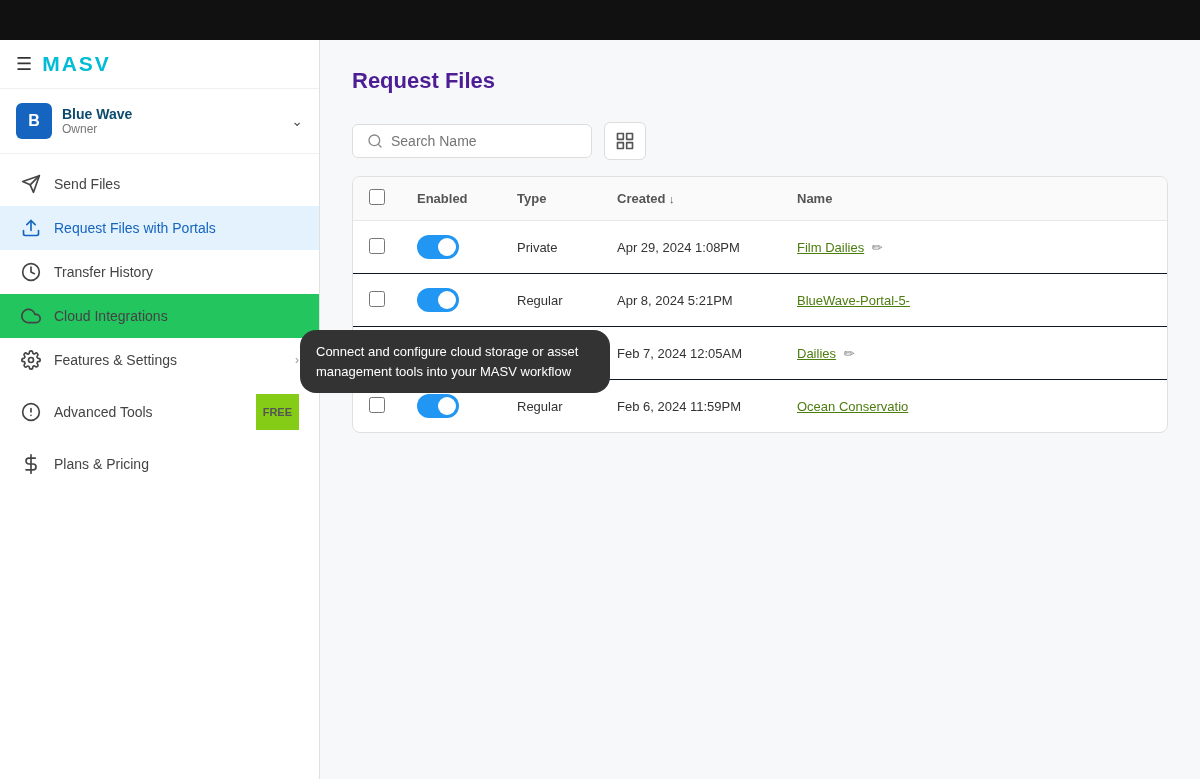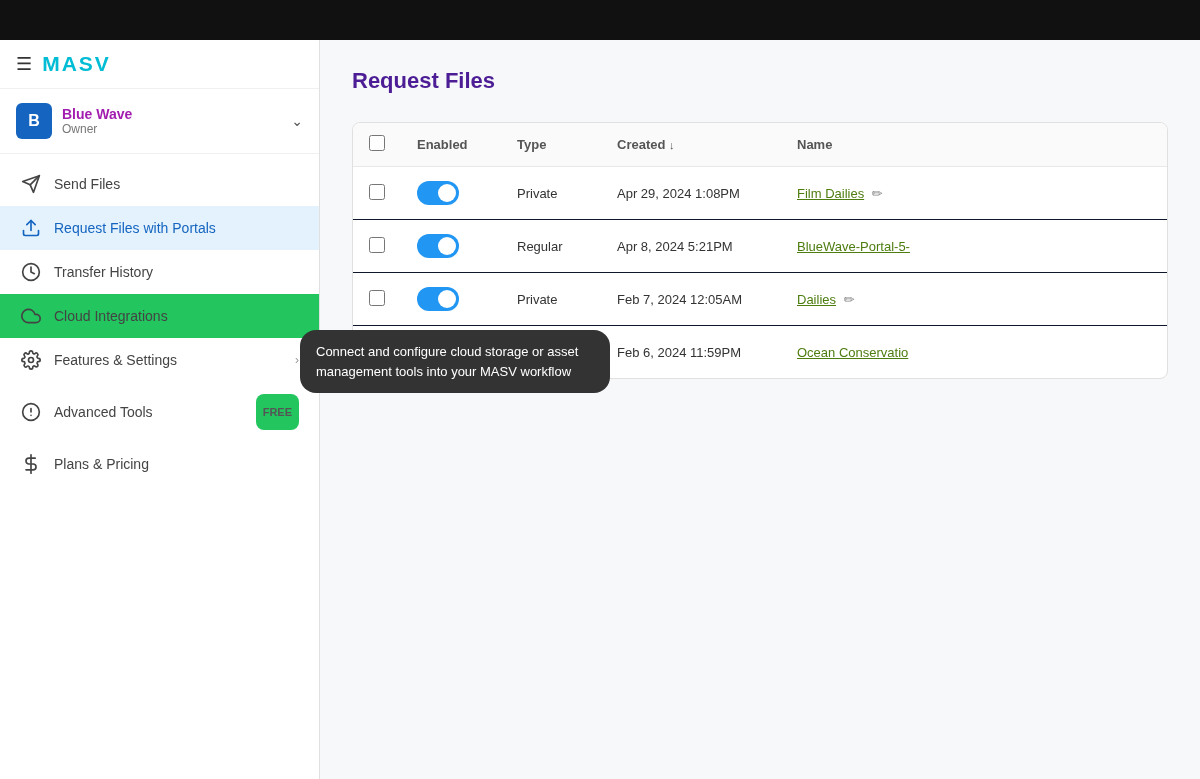--- a/index.html
+++ b/index.html
@@ -12,30 +12,30 @@
     
     .sidebar { width: 320px; background: #fff; border-right: 1px solid #e0e0e0; display: flex; flex-direction: column; flex-shrink: 0; }
 
     .sidebar-header { padding: 12px 16px; display: flex; align-items: center; gap: 10px; border-bottom: 1px solid #f0f0f0; }
     .menu-icon { font-size: 18px; cursor: pointer; color: #333; }
     .masv-logo { font-size: 21px; font-weight: 700; color: #00bcd4; letter-spacing: 2px; }
 
     .user-section { padding: 14px 16px; display: flex; align-items: center; gap: 10px; border-bottom: 1px solid #f0f0f0; }
     .user-avatar { width: 36px; height: 36px; background: #1565c0; color: #fff; border-radius: 6px; display: flex; align-items: center; justify-content: center; font-weight: 700; font-size: 16px; flex-shrink: 0; }
     .user-info { flex: 1; }
-    .user-name { font-weight: 600; font-size: 14px; color: #a21caf; }
+    .user-name { font-weight: 600; font-size: 14px; color: #0c4a6e; }
     .user-role { font-size: 12px; color: #777; }
     .chevron-icon { color: #555; font-size: 14px; }
 
     .nav-list { flex: 1; padding: 8px 0; }
     .nav-item { display: flex; align-items: center; gap: 12px; padding: 12px 20px; cursor: pointer; color: #444; font-size: 14px; font-weight: 500; position: relative; }
     .nav-item.active { background: #e3f2fd; color: #1565c0; }
     .nav-item .nav-icon { width: 22px; display: flex; align-items: center; justify-content: center; flex-shrink: 0; }
     .nav-item .nav-label { flex: 1; }
-    .nav-item .badge { background: #22c55e; color: #555; font-size: 11px; font-weight: 600; padding: 12px 7px; border-radius: 8px; }
+    .nav-item .badge { background: #84cc16; color: #555; font-size: 11px; font-weight: 600; padding: 12px 7px; border-radius: 0; }
     .nav-item .chevron-right { margin-left: auto; color: #999; font-size: 12px; }
 
     
     .tooltip-popup { position: absolute; left: 300px; top: 330px; background: #333; color: #fff; font-size: 13px; padding: 12px 16px; border-radius: 16px; width: 310px; line-height: 1.5; z-index: 100; pointer-events: none; }
 
     
     .main-content { flex: 1; background: #f7f8fa; overflow-y: auto; padding: 28px 32px; }
 
     .page-title { font-size: 22px; font-weight: 600; color: #4c1d95; margin-bottom: 28px; }
 
@@ -171,20 +171,37 @@
         </span>
         <span class="nav-label">Plans &amp; Pricing</span>
       </div>
 
     </nav>
   </aside>
 
   <main class="main-content">
     <h1 class="page-title">Request Files</h1>
 
+    <div class="toolbar">
+      <div class="search-box">
+        <svg class="search-icon-svg" width="16" height="16" viewBox="0 0 24 24" fill="none" stroke="#888" stroke-width="2" stroke-linecap="round" stroke-linejoin="round">
+          <circle cx="11" cy="11" r="8"></circle>
+            <line x1="21" y1="21" x2="16.65" y2="16.65"></line>
+        </svg>
+        <input class="search-input" type="text" placeholder="Search Name" style="">
+      </div>
+      <div class="grid-icon">
+        <svg width="20" height="20" viewBox="0 0 24 24" fill="none" stroke="currentColor" stroke-width="2" stroke-linecap="round" stroke-linejoin="round">
+          <rect x="3" y="3" width="7" height="7"></rect>
+            <rect x="14" y="3" width="7" height="7"></rect>
+            <rect x="3" y="14" width="7" height="7"></rect>
+            <rect x="14" y="14" width="7" height="7"></rect>
+        </svg>
+      </div>
+    </div>
 
     <div class="table-container">
       <table class="table">
         <thead>
           <tr>
             <th class="checkbox-cell">
               <input type="checkbox" class="checkbox" style="">
             </th>
             <th class="col-enabled">
               Enabled

